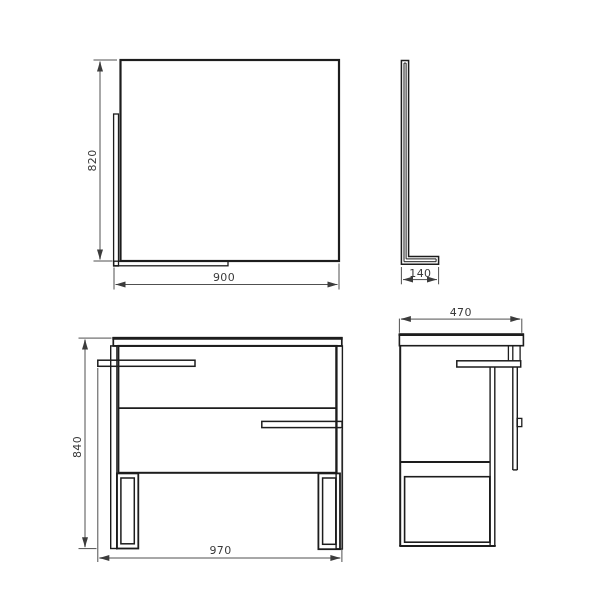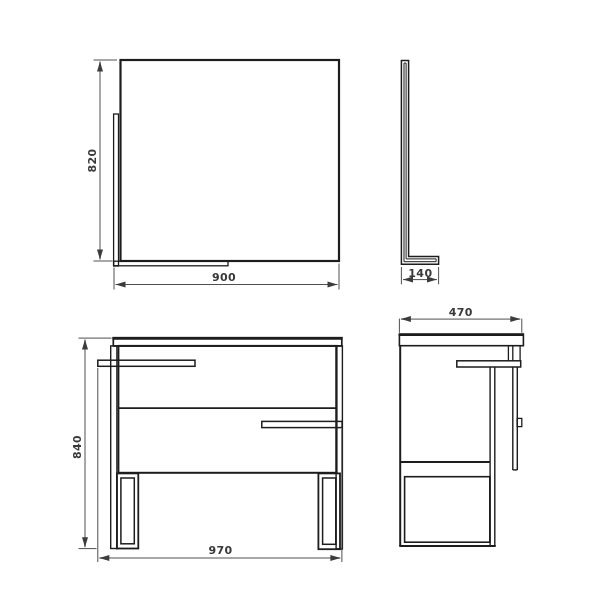--- a/index.html
+++ b/index.html
@@ -1,19 +1,18 @@
 <!DOCTYPE html>
 <html><head>
 <meta charset="utf-8">
 <style>
   html,body{margin:0;padding:0;background:#fff;}
   .canvas{
     position:relative;width:600px;height:600px;background:#ffffff;overflow:hidden;
     font-family:"DejaVu Sans", sans-serif;
-    font-weight:bold;
   }
   svg{display:block;}
   .dim-label{
     font-family:"DejaVu Sans", sans-serif;
     font-size:11px;
     letter-spacing:0.4px;
     fill:#3a3a3a;
   }
 </style>
 </head>

